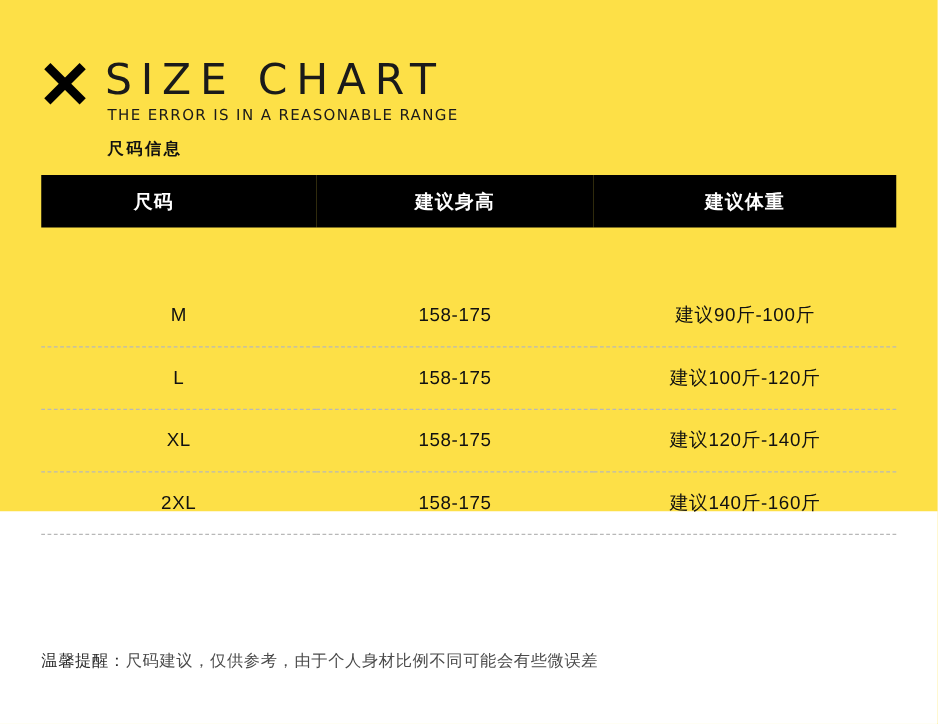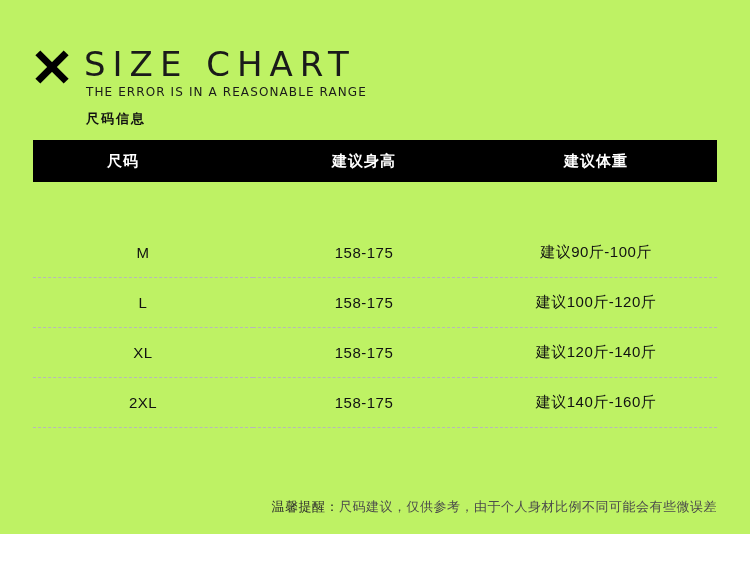--- a/index.html
+++ b/index.html
@@ -10,22 +10,22 @@
   body {
     width: 750px;
     height: 579px;
     font-family: "Liberation Sans", sans-serif;
     color: #111111;
     overflow: hidden;
   }
   .page {
     position: relative;
     width: 750px;
-    height: 534px;
-    background: #bef264;
+    height: 409px;
+    background: #fde047;
   }
 
   
   .header {
     position: absolute;
     left: 0;
     top: 22px;
     width: 750px;
     height: 70px;
   }
@@ -121,23 +121,23 @@
   table.size-table tbody tr:last-child td {
     border-bottom: 1px dashed #b8b8b8;
   }
   .col-1 { width: 220px; }
   .col-2 { width: 222px; }
   .col-3 { width: 242px; }
 
   .note {
     position: absolute;
     left: 33px;
-    top: 498px;
+    top: 520px;
     width: 684px;
-    text-align: right;
+    text-align: left;
     font-size: 13px;
     color: #4b4b4b;
     letter-spacing: 0.5px;
     white-space: nowrap;
   }
   .note .note-label { color: #2b2b2b; }
 </style>
 </head>
 <body>
 

